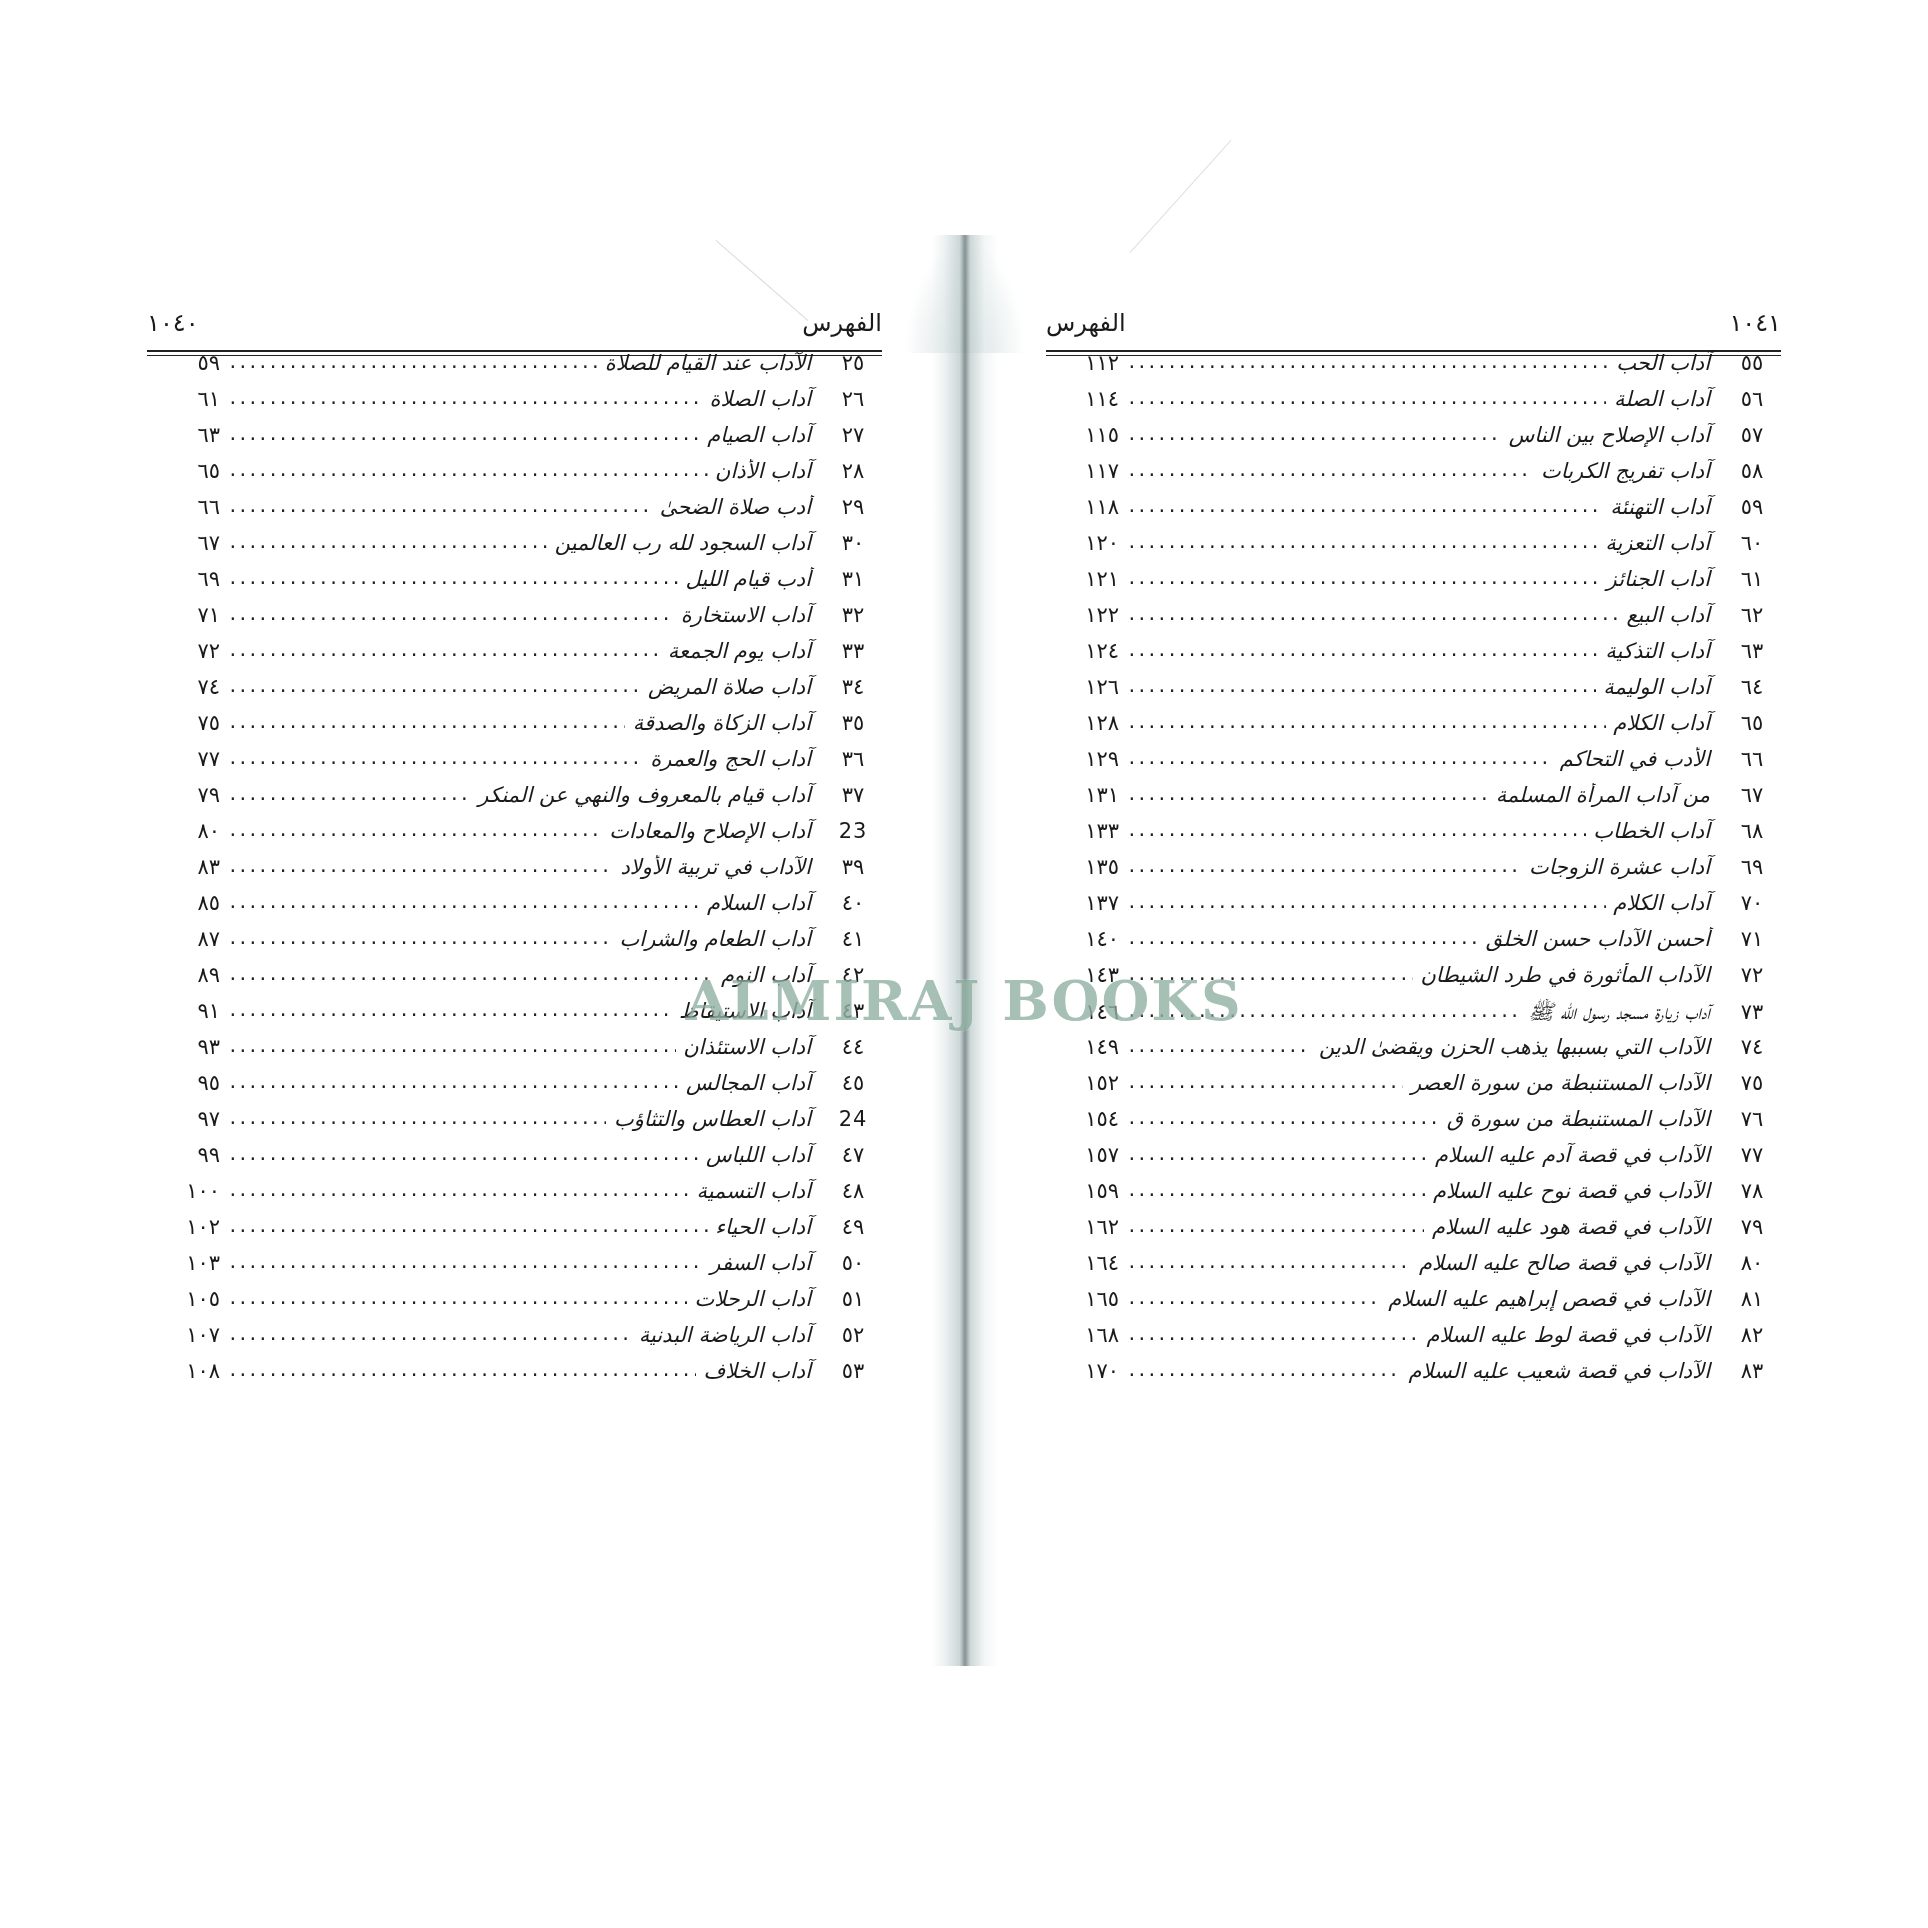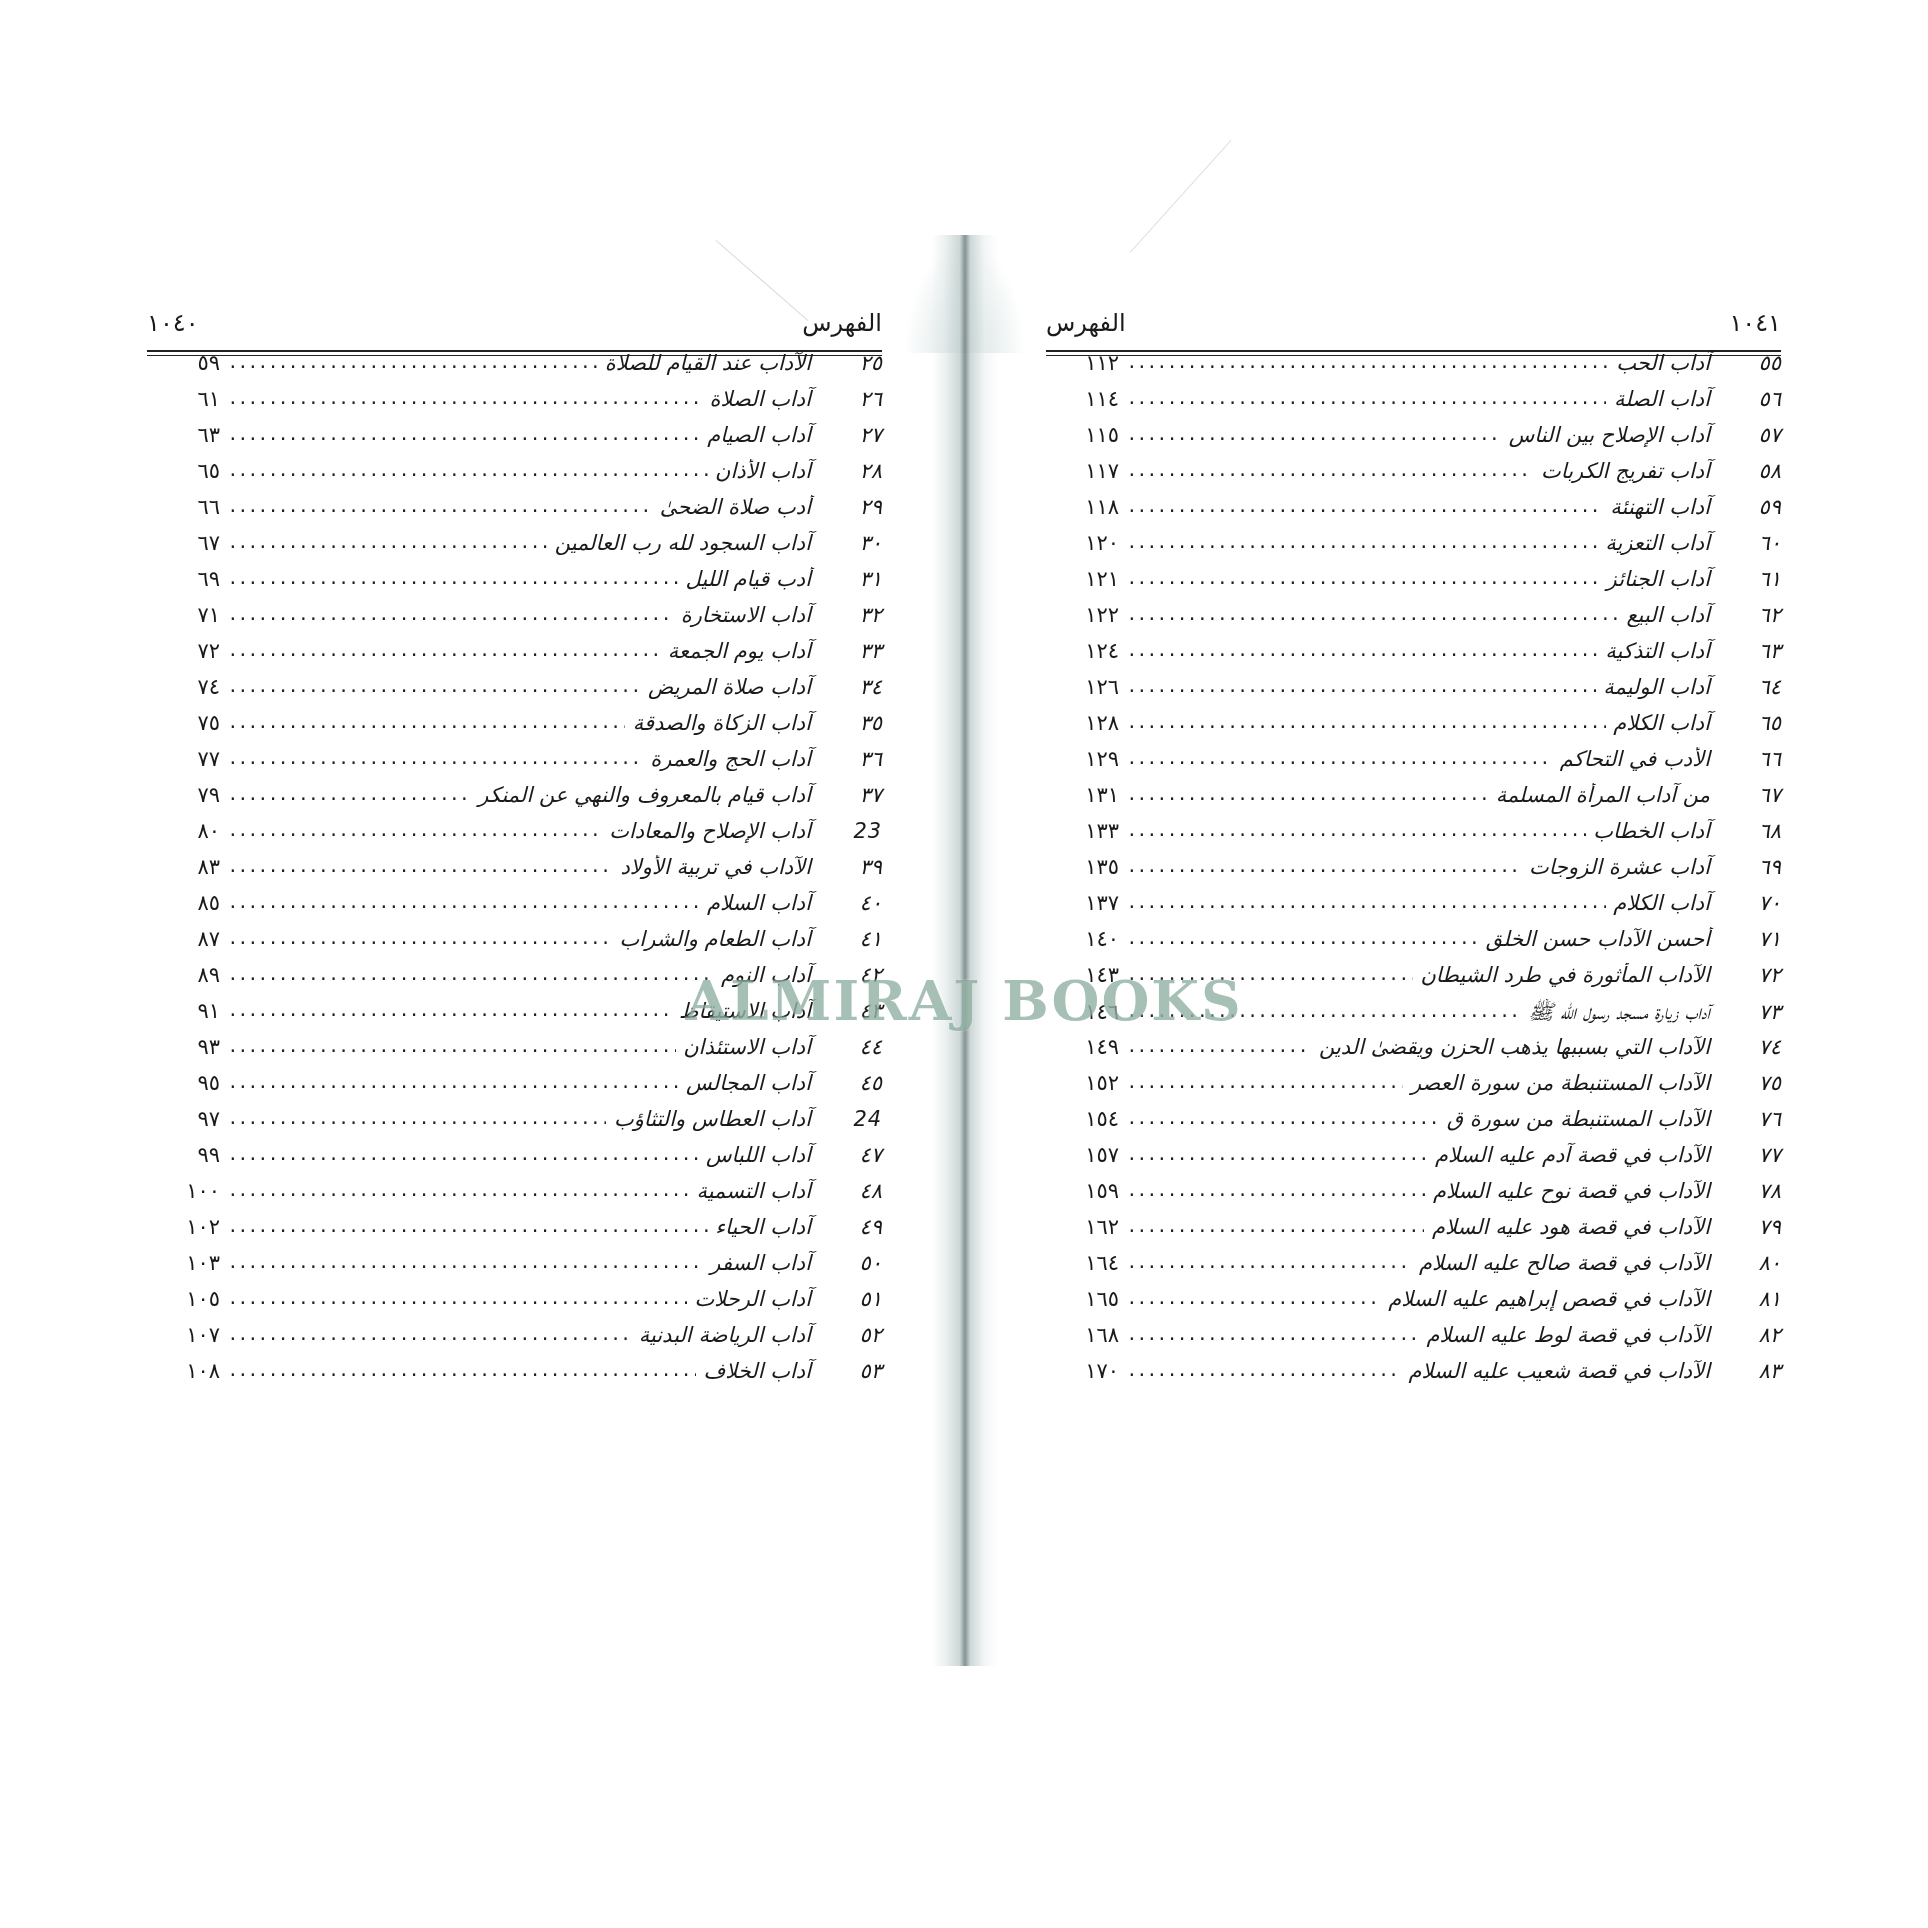--- a/index.html
+++ b/index.html
@@ -102,24 +102,23 @@
   .row {
     display: flex;
     flex-direction: row;
     align-items: baseline;
     height: 36px;
     font-size: 21px;
     white-space: nowrap;
   }
   .num {
     width: 58px;
-    text-align: right;
+    text-align: center;
     flex: 0 0 auto;
     letter-spacing: 0.9px;
-    font-style: italic;
   }
   .title-cell {
     flex: 1 1 auto;
     position: relative;
     overflow: hidden;
     display: flex;
     flex-direction: row;
     align-items: baseline;
     padding: 0 13px 0 9.4px;
   }

